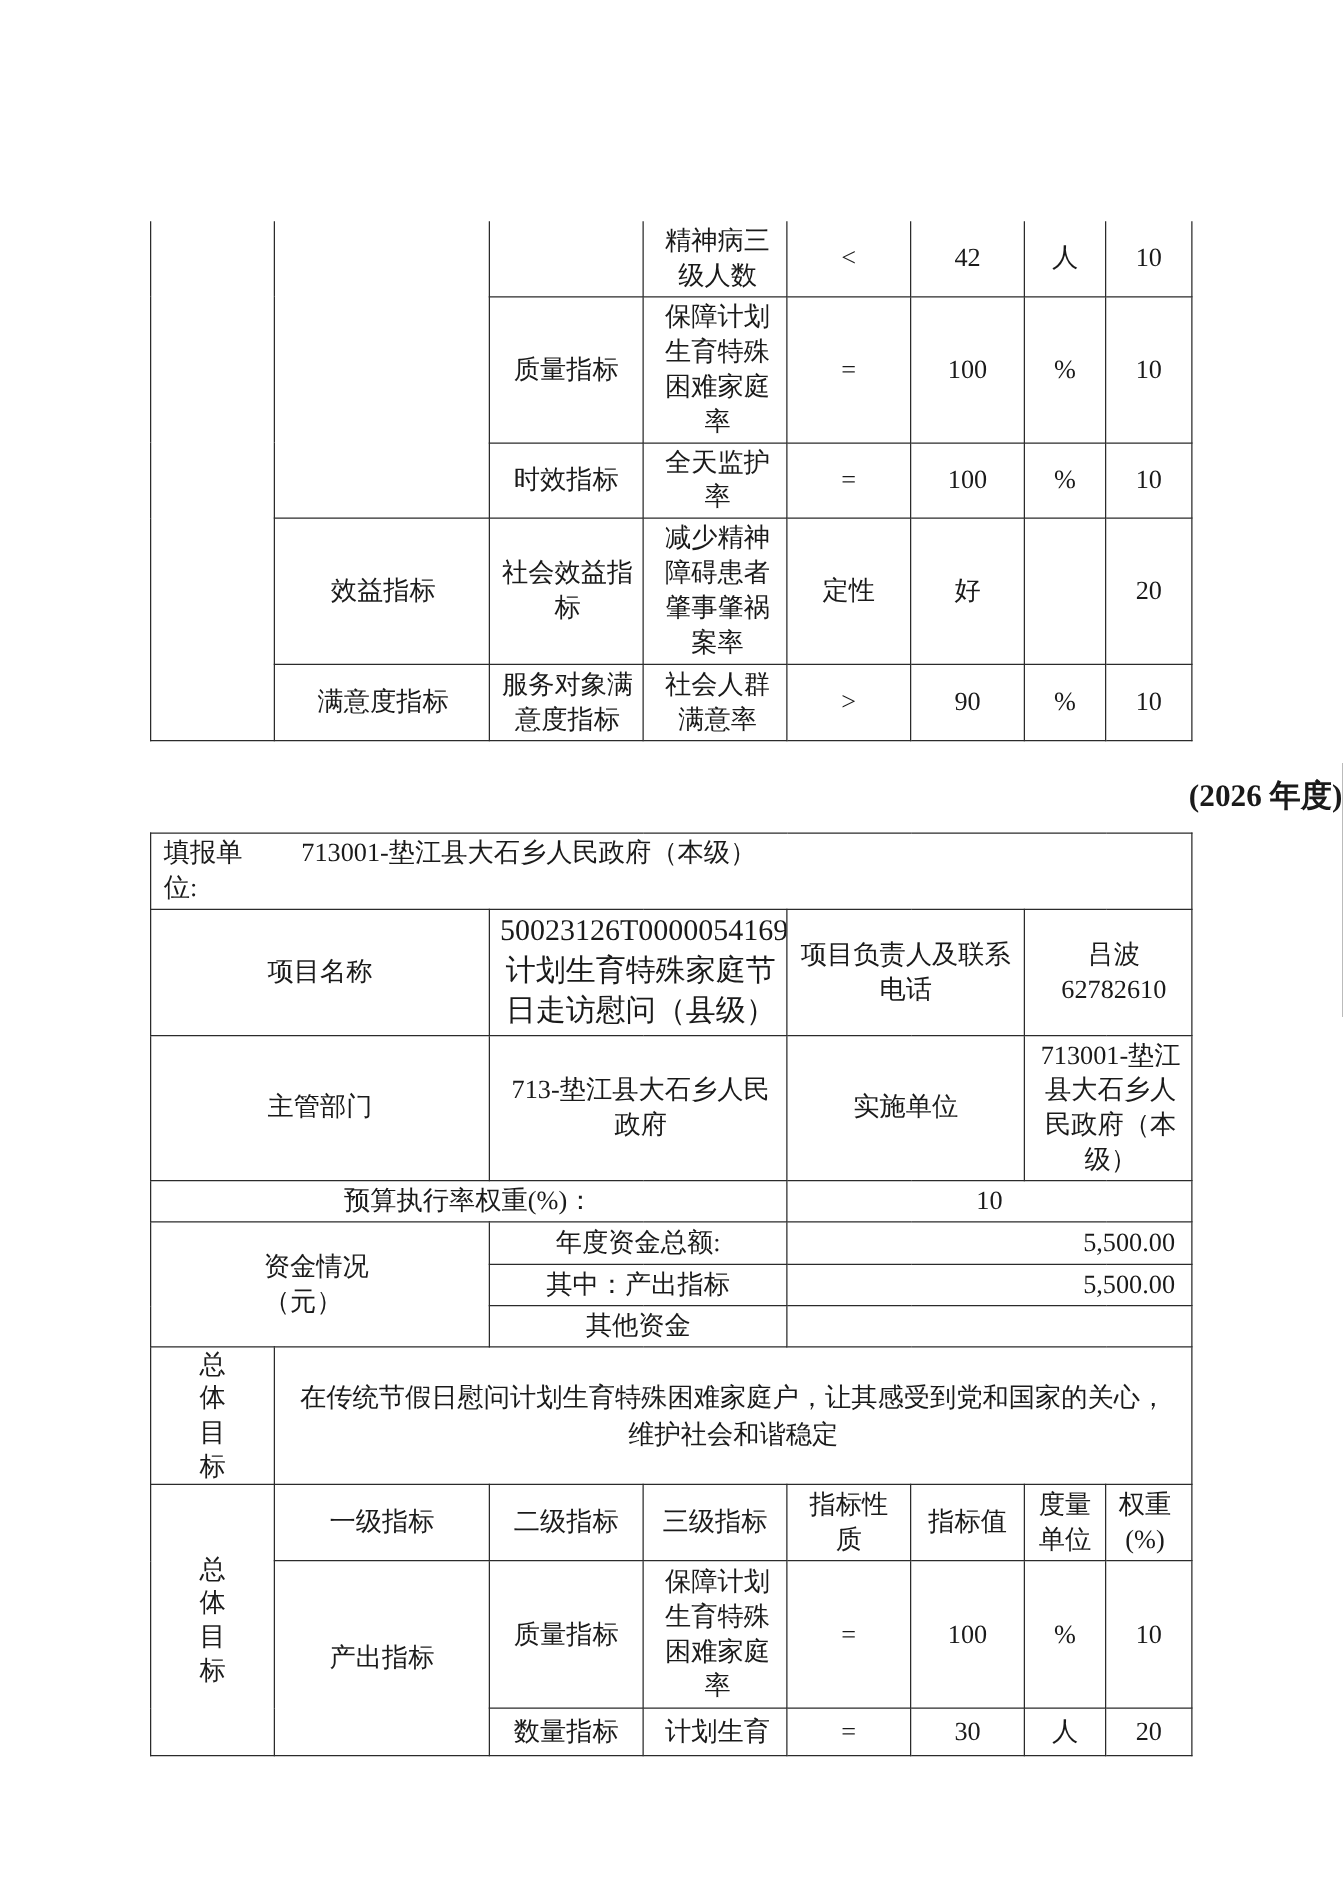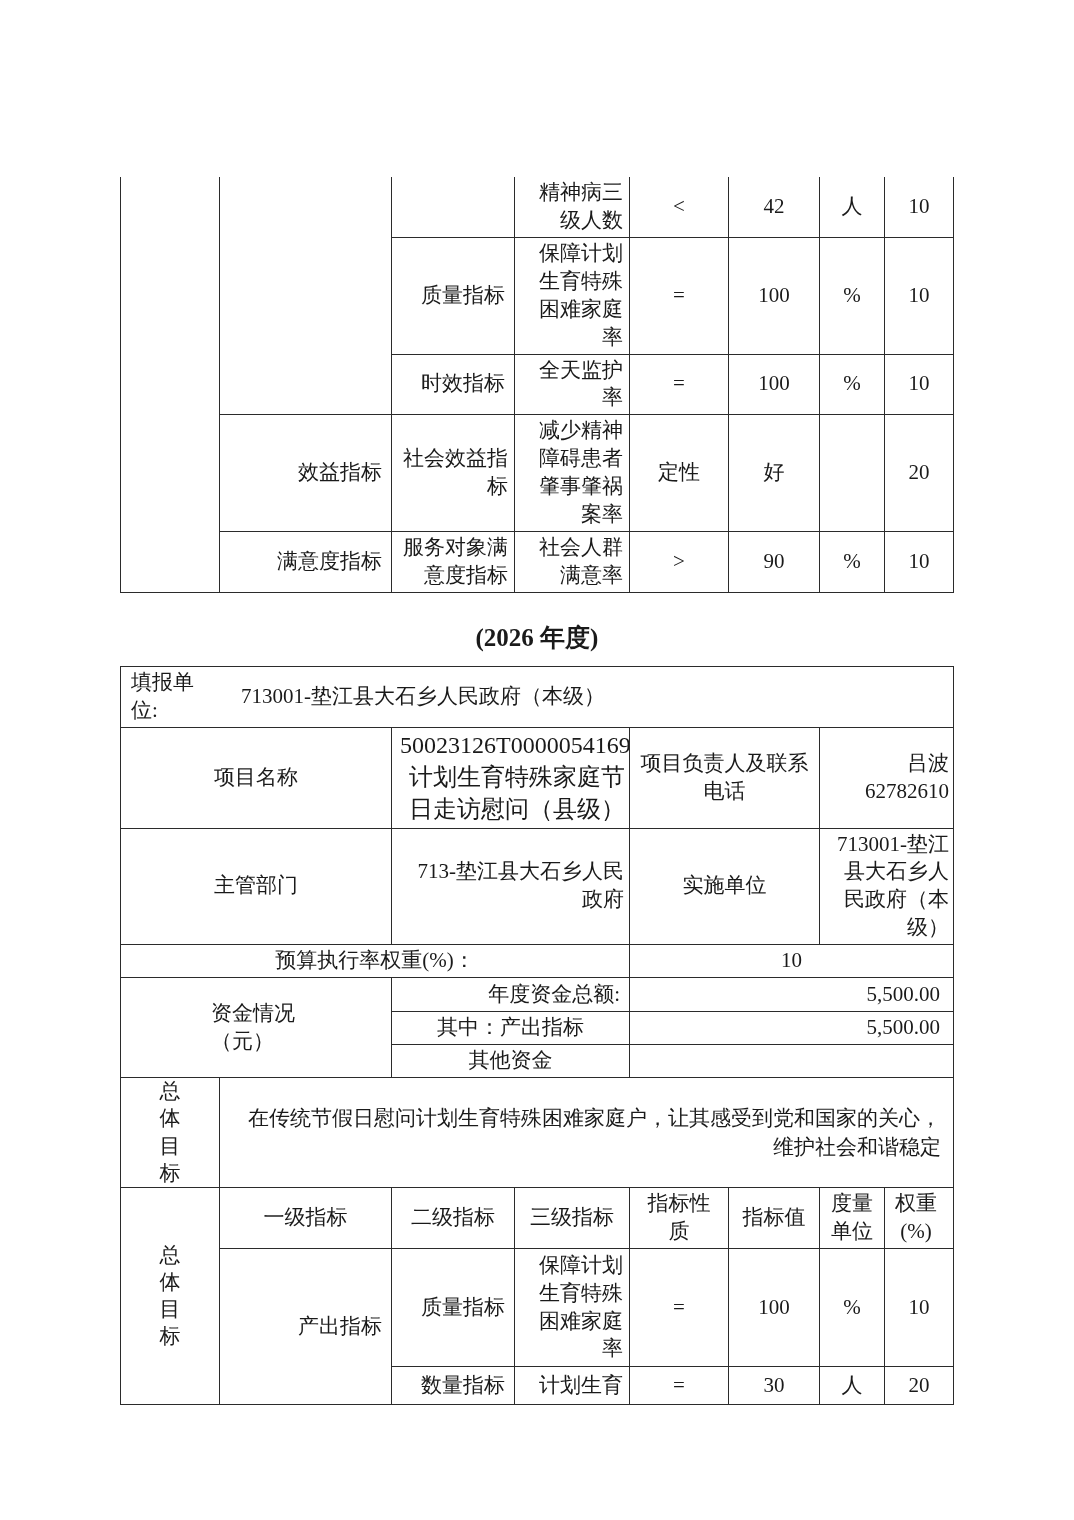--- a/index.html
+++ b/index.html
@@ -24,43 +24,43 @@
     vertical-align:middle;
     padding:2px 9px;
     overflow:hidden;
   }
   
   #table1 { position:absolute; left:120px; top:177px; }
   #table1 tr:first-child td { border-top:none; }
   #table2 { position:absolute; left:120px; top:666px; }
 
   .c { text-align:center; padding-left:3px; padding-right:3px; }
-  .l { text-align:right; }
+  .l { text-align:center; }
   .r { text-align:right; padding-right:13px; }
   .vcell { padding:0; }
   .vlabel {
     width:23px; margin:0 auto;
     word-break:break-all;
     text-align:center;
     line-height:1.3;
   }
   .wrap-narrow { display:inline-block; width:90px; text-align:left; }
-  .fill-row-inner { display:flex; align-items:center; }
+  .fill-row-inner { display:flex; }
   .fill-label { display:inline-block; width:70px; flex:0 0 70px; }
   .fill-value { margin-left:40px; white-space:nowrap; }
   .code-cell { font-size:24px; padding-left:8px; padding-right:4px; }
   .impl-cell { padding-left:8px; padding-right:4px; }
   .title {
     position:absolute; top:561px; left:0; width:100%;
     text-align:center; font-size:26px; font-weight:bold;
     letter-spacing:1px;
   }
   .subtitle {
     position:absolute; top:621px; left:0; width:100%;
-    text-align:center; font-size:25px; font-weight:bold;
+    text-align:right; font-size:25px; font-weight:bold;
   }
   .goal-cell { padding:6px 12px; line-height:1.35; }
 </style>
 </head>
 <body>
 
 <div class="page">
 
   <table id="table1">
     <colgroup>

